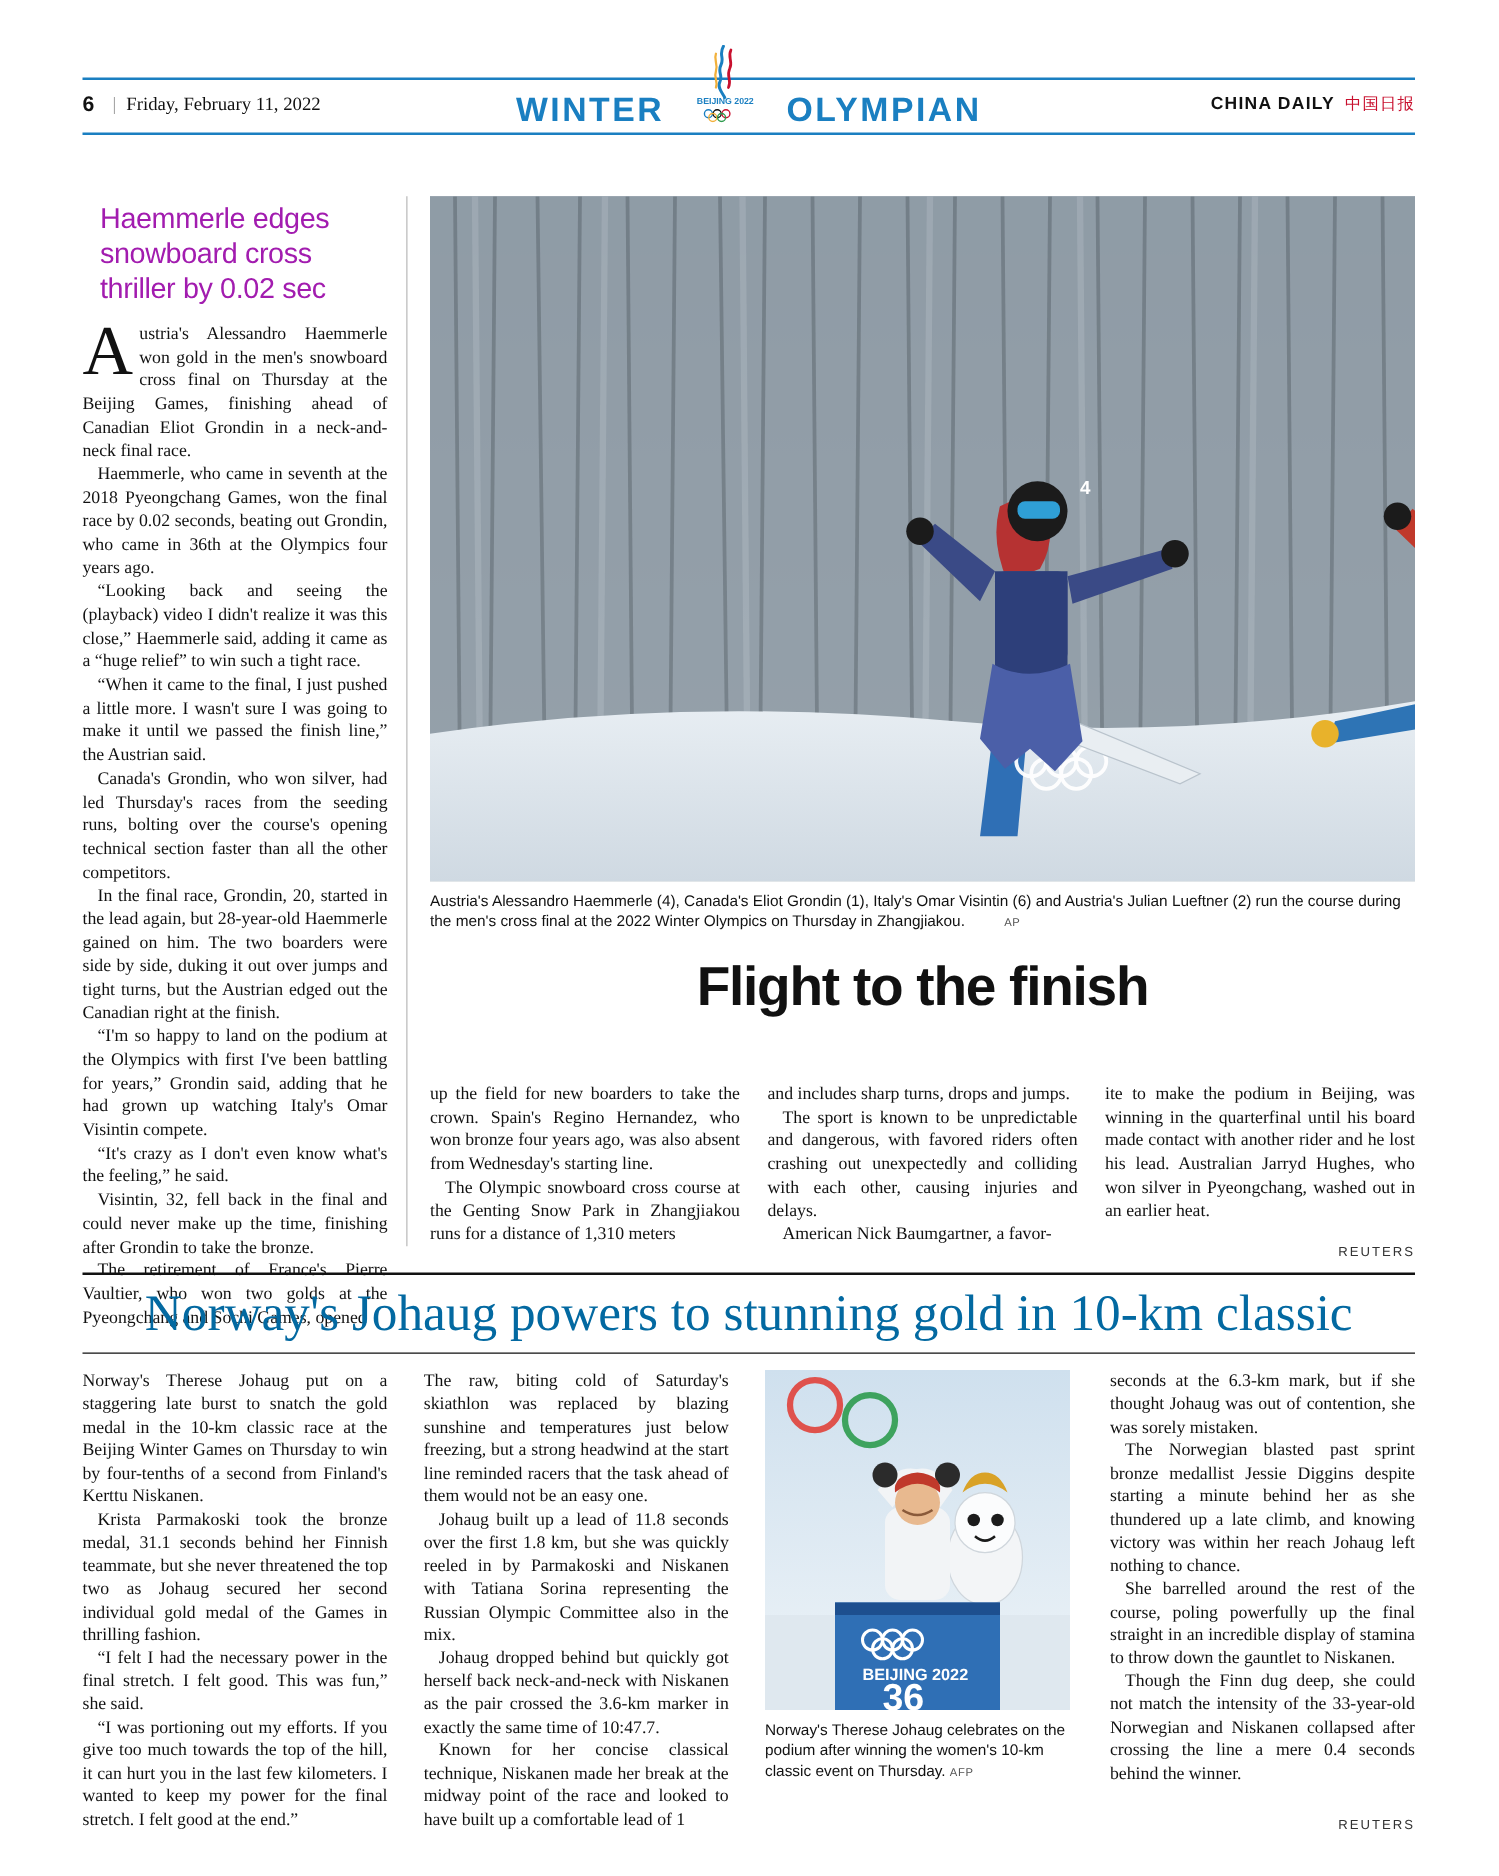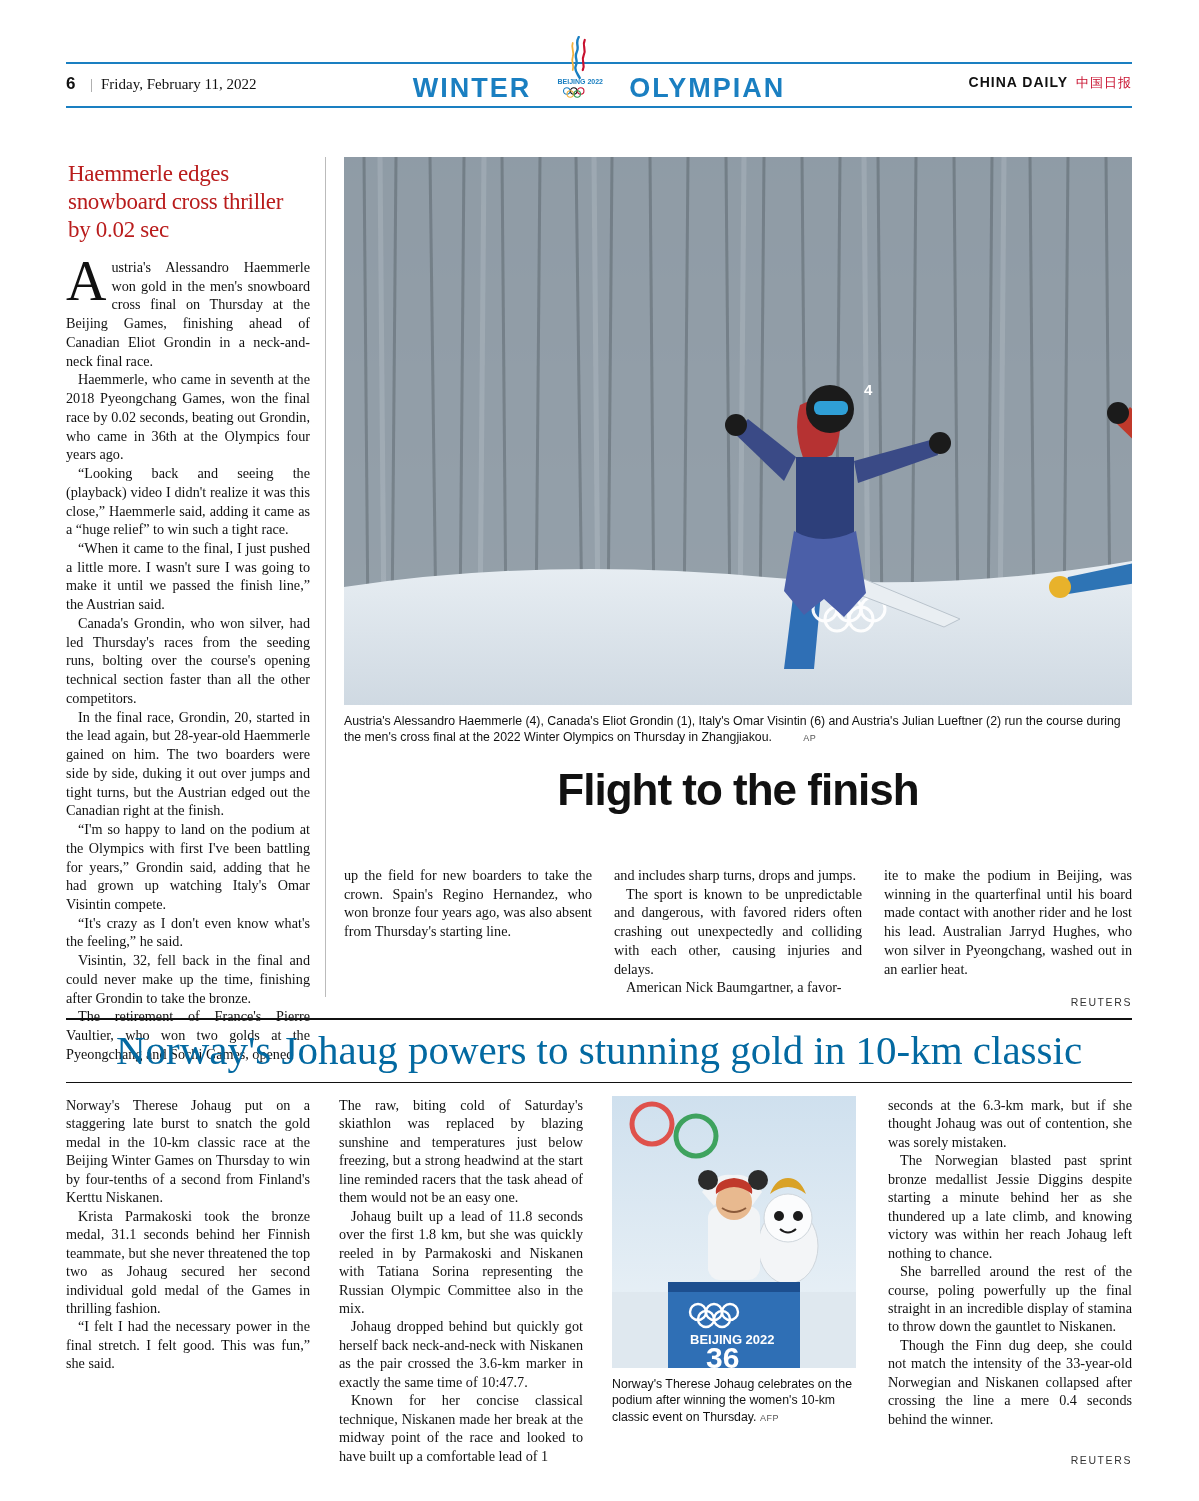--- a/index.html
+++ b/index.html
@@ -61,23 +61,23 @@
     position:absolute;right:0;top:12px;
     font-family:"Liberation Sans", sans-serif;
     font-size:14px;font-weight:bold;letter-spacing:1px;color:#111;
     white-space:nowrap;
     margin-left:43px;
   }
   .brand .cn{color:#c8102e;font-weight:normal;margin-left:8px;font-size:13px;}
 
   
   .hl-left{
-    position:absolute;left:68px;top:160px;width:232px;
-    font-family:Liberation Serif, serif;
-    font-size:23px;line-height:1.22;font-weight:normal;color:#b91c1c;
+    position:absolute;left:80px;top:160px;width:232px;
+    font-family:Liberation Sans, sans-serif;
+    font-size:23px;line-height:1.22;font-weight:normal;color:#a21caf;
     letter-spacing:-0.3px;
   }
 
   
   .col-left{
     position:absolute;left:66px;top:258px;width:244px;
     font-size:14.2px;line-height:1.32;text-align:justify;
     color:#111;
   }
   .col-left p{margin:0 0 0 0;text-indent:12px;}
@@ -344,21 +344,22 @@
 
   <div class="caption-main">
     <span>Austria's Alessandro Haemmerle (4), Canada's Eliot Grondin (1), Italy's Omar Visintin (6) and Austria's Julian Lueftner (2) run the course during the men's cross final at the 2022 Winter Olympics on Thursday in Zhangjiakou.</span>
     <span class="credit">AP</span>
   </div>
 
   <div class="flight-title">Flight to the finish</div>
 
   <div class="lower-cols">
     <div class="c">
-      <p class="first">up the field for new boarders to take the crown. Spain's Regino Hernandez, who won bronze four years ago, was also absent from Thursday's starting line.</p>
+      <p class="first">up the field for new boarders to take the crown. Spain's Regino Hernandez, who won bronze four years ago, was also absent from Wednesday's starting line.</p>
+      <p>The Olympic snowboard cross course at the Genting Snow Park in Zhangjiakou runs for a distance of 1,310 meters</p>
     </div>
     <div class="c">
       <p class="first">and includes sharp turns, drops and jumps.</p>
       <p>The sport is known to be unpredictable and dangerous, with favored riders often crashing out unexpectedly and colliding with each other, causing injuries and delays.</p>
       <p>American Nick Baumgartner, a favor-</p>
     </div>
     <div class="c">
       <p class="first">ite to make the podium in Beijing, was winning in the quarterfinal until his board made contact with another rider and he lost his lead. Australian Jarryd Hughes, who won silver in Pyeongchang, washed out in an earlier heat.</p>
     </div>
   </div>
@@ -367,20 +368,21 @@
 
   <div class="hrule"></div>
   <div class="hl2">Norway's Johaug powers to stunning gold in 10-km classic</div>
   <div class="hrule2"></div>
 
   <div class="bot">
     <div class="bcol b1">
       <p class="first">Norway's Therese Johaug put on a staggering late burst to snatch the gold medal in the 10-km classic race at the Beijing Winter Games on Thursday to win by four-tenths of a second from Finland's Kerttu Niskanen.</p>
       <p>Krista Parmakoski took the bronze medal, 31.1 seconds behind her Finnish teammate, but she never threatened the top two as Johaug secured her second individual gold medal of the Games in thrilling fashion.</p>
       <p>“I felt I had the necessary power in the final stretch. I felt good. This was fun,” she said.</p>
+      <p>“I was portioning out my efforts. If you give too much towards the top of the hill, it can hurt you in the last few kilometers. I wanted to keep my power for the final stretch. I felt good at the end.”</p>
     </div>
     <div class="bcol b2">
       <p class="first">The raw, biting cold of Saturday's skiathlon was replaced by blazing sunshine and temperatures just below freezing, but a strong headwind at the start line reminded racers that the task ahead of them would not be an easy one.</p>
       <p>Johaug built up a lead of 11.8 seconds over the first 1.8 km, but she was quickly reeled in by Parmakoski and Niskanen with Tatiana Sorina representing the Russian Olympic Committee also in the mix.</p>
       <p>Johaug dropped behind but quickly got herself back neck-and-neck with Niskanen as the pair crossed the 3.6-km marker in exactly the same time of 10:47.7.</p>
       <p>Known for her concise classical technique, Niskanen made her break at the midway point of the race and looked to have built up a comfortable lead of 1</p>
     </div>
 
     <div class="photo2">
       <svg viewBox="0 0 244 272" width="244" height="272">

